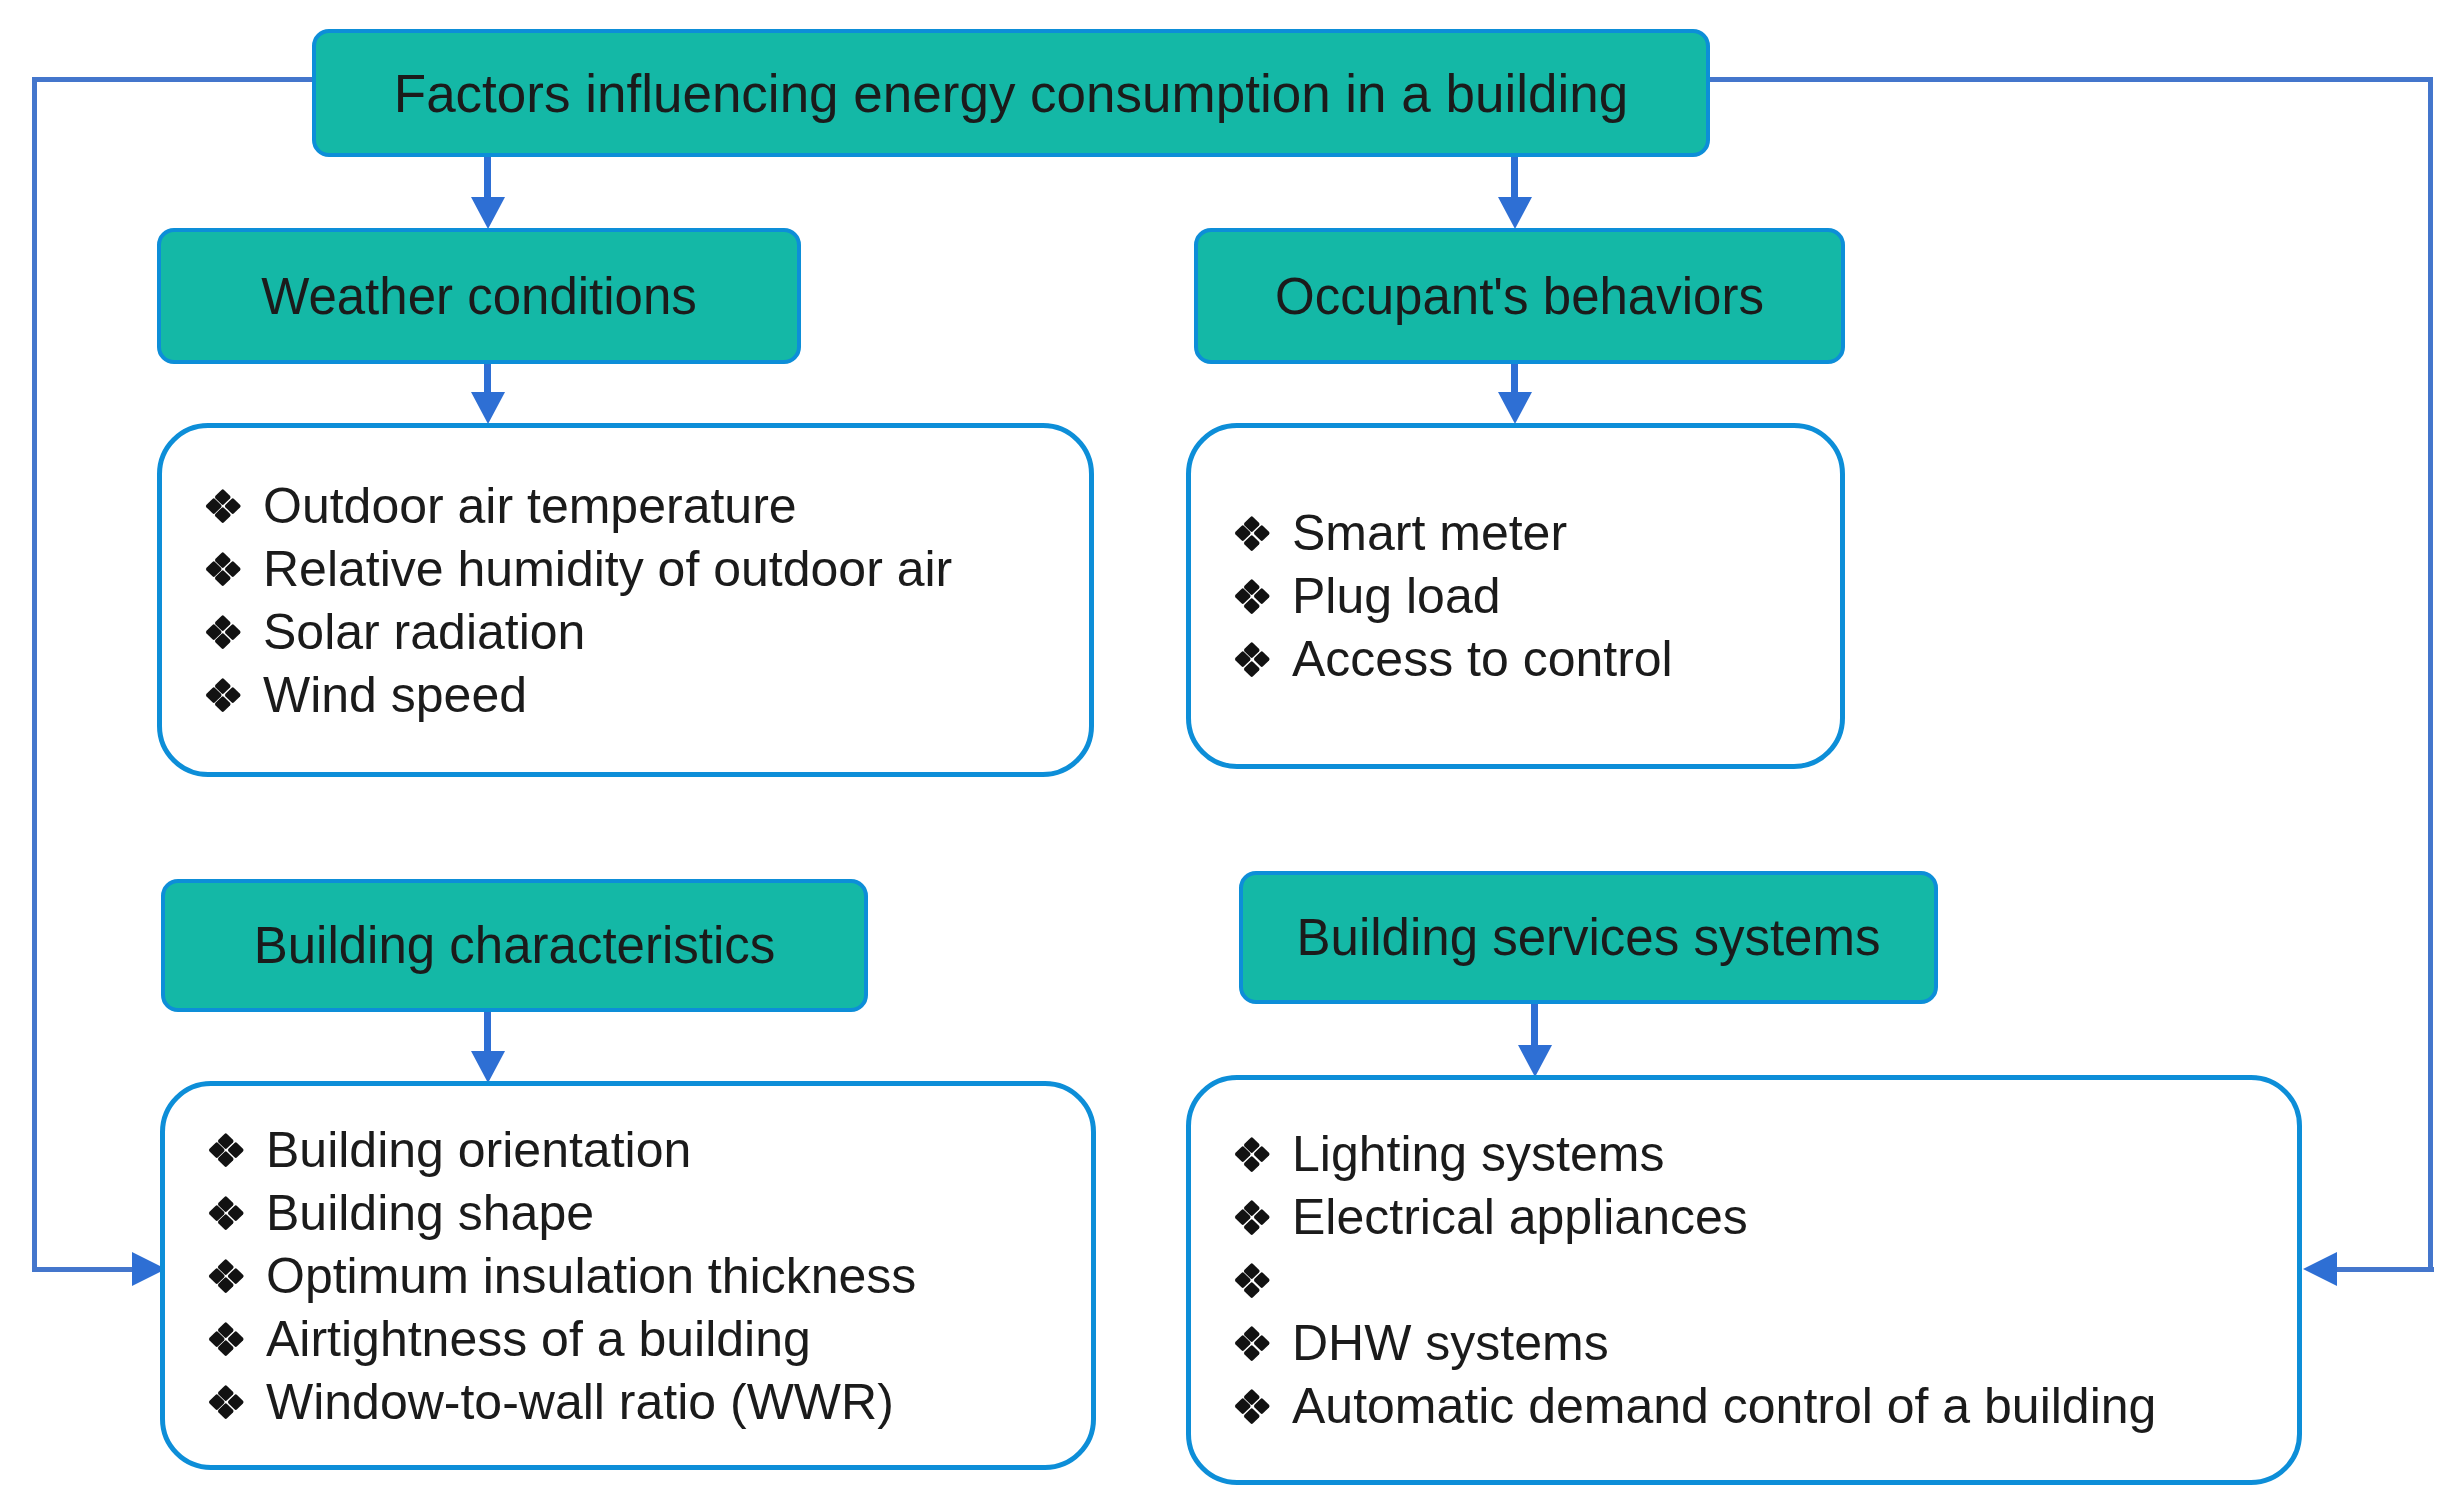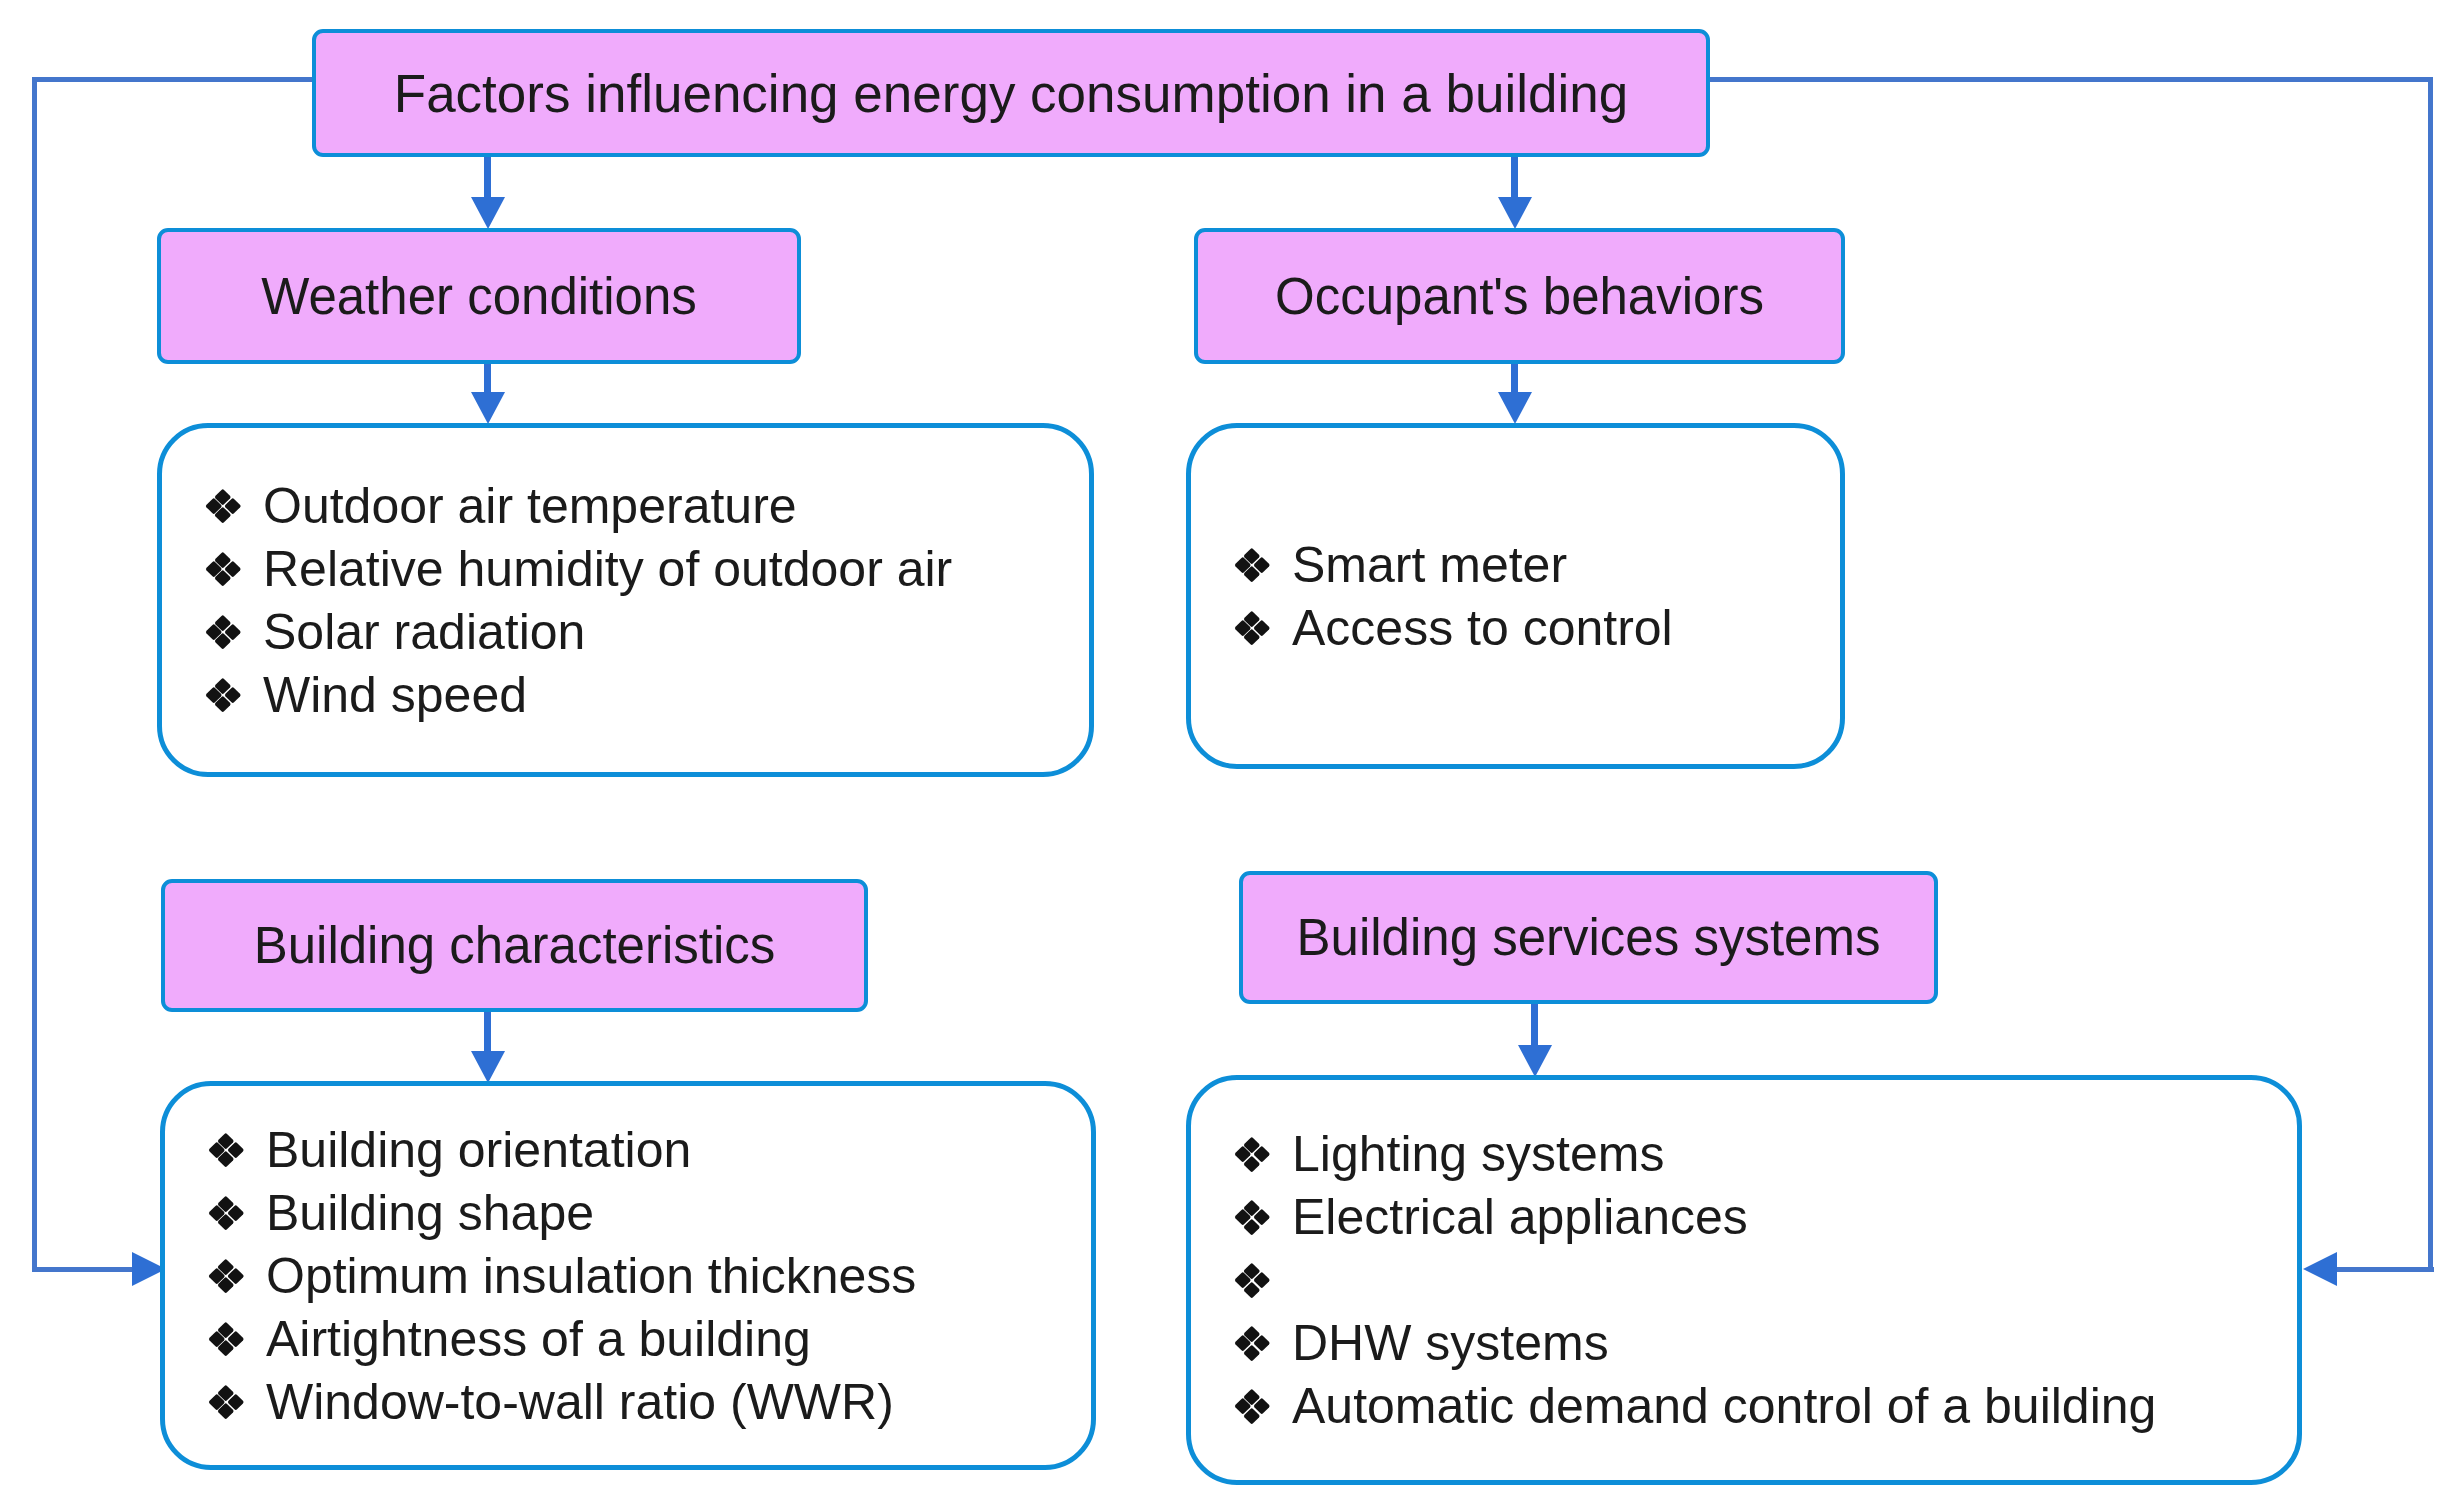--- a/index.html
+++ b/index.html
@@ -7,21 +7,21 @@
     --connector:#4476cc;
     --arrow:#2e6fd4;
     --text:#1b1b1b;
     --background:#ffffff;
   }
   *{box-sizing:border-box}
   body{margin:0;background:var(--background);font-family:"Liberation Sans",sans-serif;color:var(--text)}
   .canvas{position:relative;width:2462px;height:1508px;background:var(--background);overflow:hidden}
 
   
-  .node{position:absolute;border:4.4px solid var(--box-border);border-radius:11px;background:#f0abfc;
+  .node{position:absolute;border:4.4px solid var(--box-border);border-radius:17px;background:#14b8a6;
         display:flex;align-items:center;justify-content:center;text-align:center}
   .title-box{left:312px;top:29px;width:1398px;height:128px;font-size:53px}
   .hdr-weather{left:157px;top:228px;width:644px;height:136px;font-size:51px}
   .hdr-occupant{left:1194px;top:228px;width:651px;height:136px;font-size:51px}
   .hdr-building{left:161px;top:879px;width:707px;height:133px;font-size:51px}
   .hdr-services{left:1239px;top:871px;width:699px;height:133px;font-size:51px}
 
   .list-box{position:absolute;border:5.3px solid var(--box-border);border-radius:51px;background:#fff;
             display:flex;flex-direction:column;justify-content:center;padding:17.7px 26.6px 17.7px 46px;font-size:50px}
   .list-weather{left:157px;top:423px;width:937px;height:354px}
@@ -161,20 +161,29 @@
         </span>
       <span>Smart meter</span>
     </div>
       <div class="li">
       <span class="bullet">
           <i></i>
           <i></i>
           <i></i>
           <i></i>
         </span>
+      <span>Plug load</span>
+    </div>
+      <div class="li">
+      <span class="bullet">
+          <i></i>
+          <i></i>
+          <i></i>
+          <i></i>
+        </span>
       <span>Access to control</span>
     </div>
     </div>
 
   <div class="list-box list-building">
 
   <div class="li">
       <span class="bullet">
           <i></i>
           <i></i>

